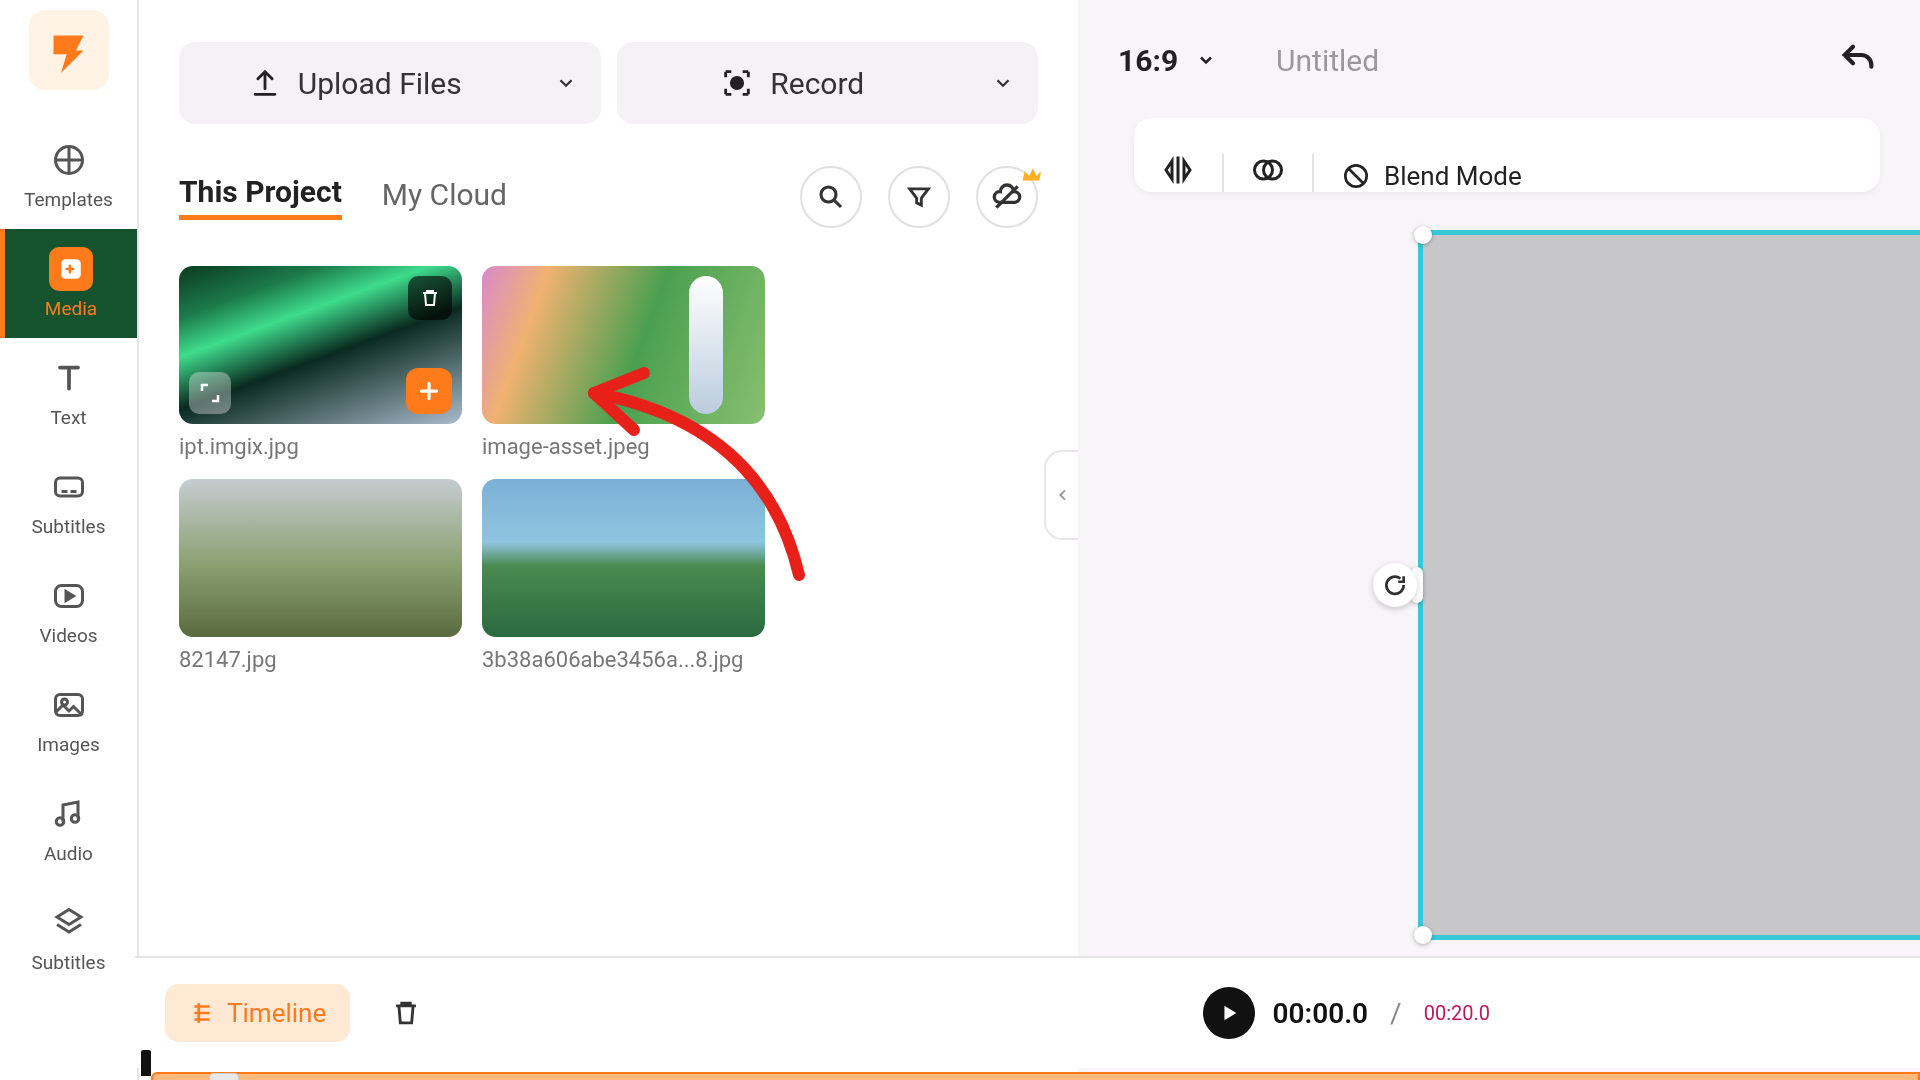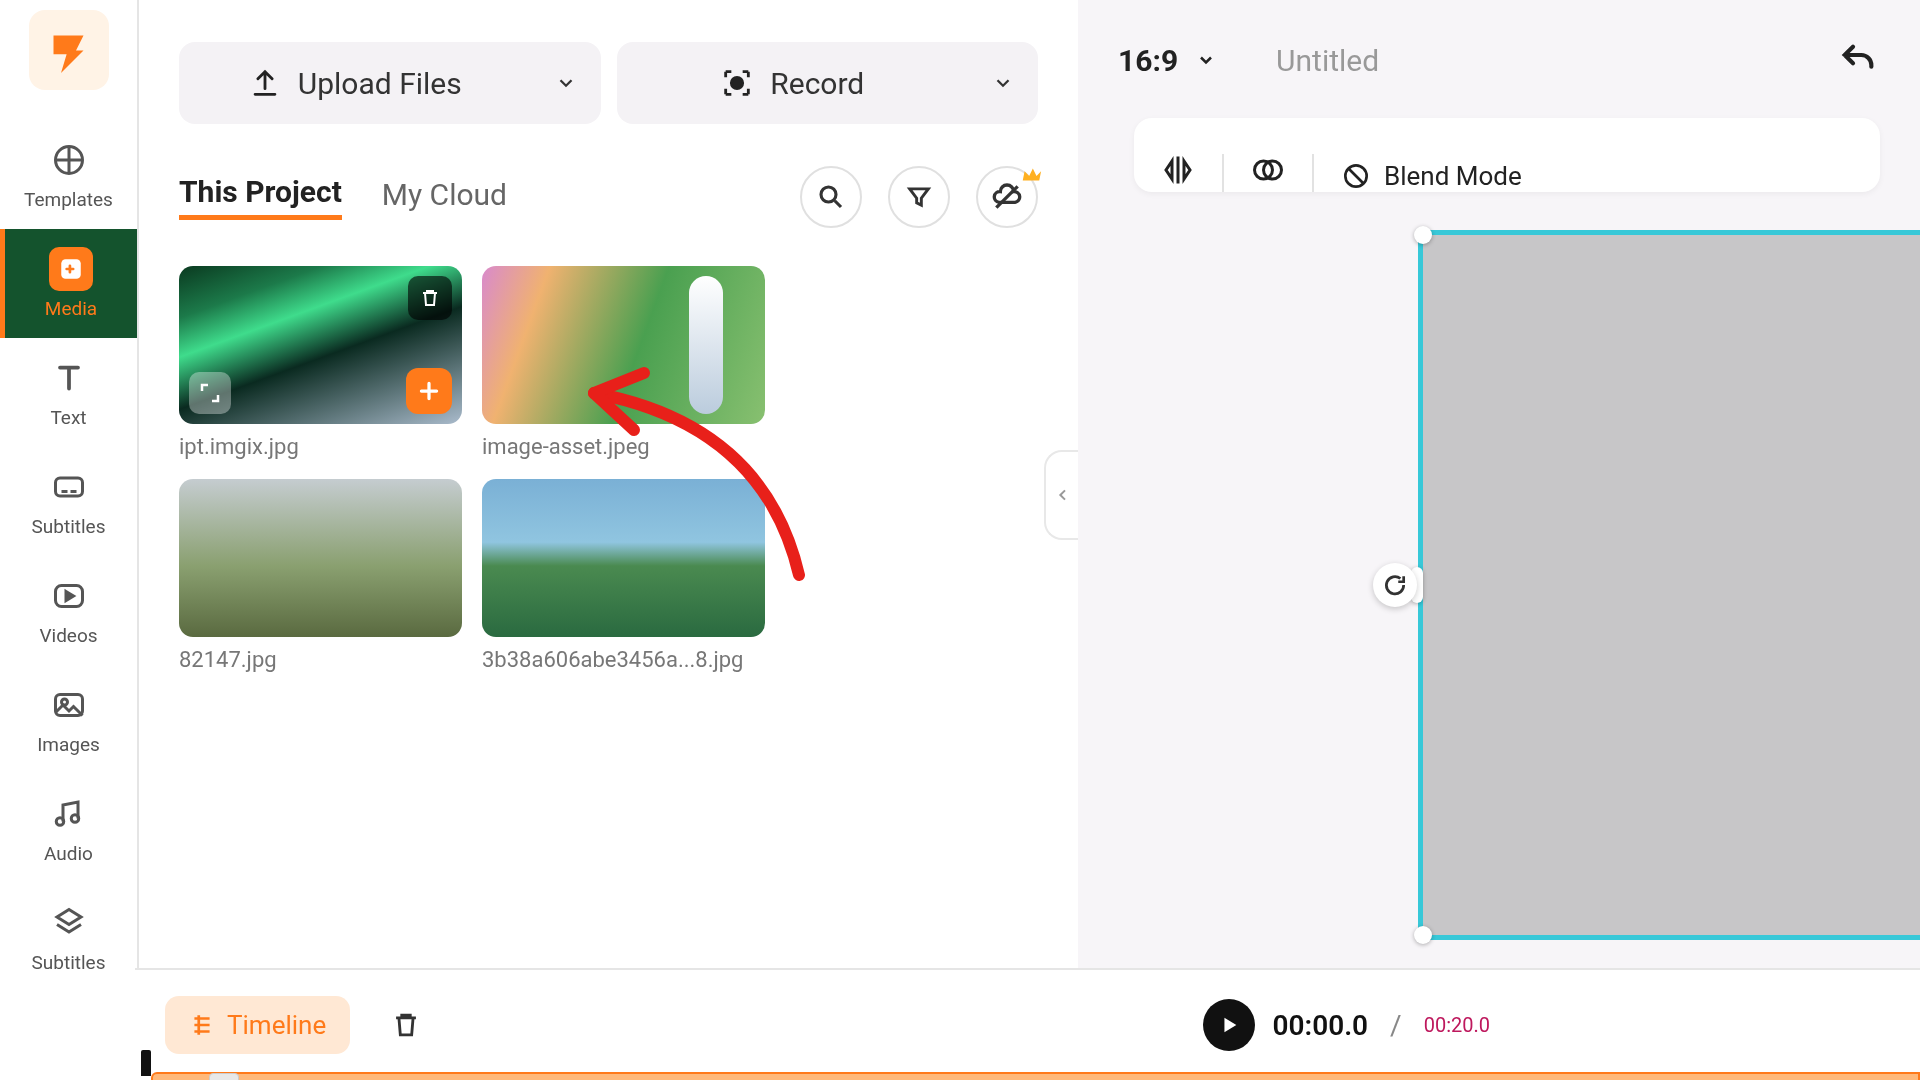--- a/index.html
+++ b/index.html
@@ -65,21 +65,21 @@
 
 .canvas-area { position: absolute; left: 340px; top: 230px; right: -10px; bottom: 140px; }
 .selection-frame { position: absolute; left: 0; top: 0; right: 0; bottom: 0; border: 5px solid #38c8d8; background: #c7c6c8; }
 .handle { width: 18px; height: 18px; border-radius: 50%; background: #fff; box-shadow: 0 1px 4px rgba(0,0,0,.3); position: absolute; }
 .handle.tl { left: -9px; top: -9px; }
 .handle.bl { left: -9px; bottom: -9px; }
 .handle.ml { left: -12px; top: 50%; width: 12px; height: 36px; border-radius: 6px; transform: translateY(-50%); }
 .rotate-btn { position: absolute; left: -50px; top: 50%; transform: translateY(-50%); width: 44px; height: 44px; border-radius: 50%; background: #fff; box-shadow: 0 2px 6px rgba(0,0,0,.2); display: flex; align-items: center; justify-content: center; }
 
 
-.bottom-bar { position: absolute; left: 135px; right: 0; bottom: 0; height: 112px; border-top: 2px solid #e5e5e5; background: #fff; display: flex; align-items: center; padding: 0 30px; }
+.bottom-bar { position: absolute; left: 135px; right: 0; bottom: 12px; height: 112px; border-top: 2px solid #e5e5e5; background: #fff; display: flex; align-items: center; padding: 0 30px; }
 .timeline-btn { display: flex; align-items: center; gap: 12px; background: #ffe8d4; color: #ff7a1a; font-size: 26px; padding: 14px 24px; border-radius: 14px; }
 .bottom-trash { margin-left: 36px; width: 40px; height: 40px; display: flex; align-items: center; justify-content: center; cursor: pointer; }
 .play-controls { margin-left: auto; margin-right: 400px; display: flex; align-items: center; gap: 18px; }
 .play-btn { width: 52px; height: 52px; border-radius: 50%; background: #111; display: flex; align-items: center; justify-content: center; }
 .time-current { font-size: 28px; font-weight: 600; color: #111; }
 .time-sep { font-size: 28px; color: #888; margin: 0 4px; }
 .time-total { font-size: 20px; color: #be185d; }
 
 .mini-timeline { position: absolute; left: 135px; right: 0; bottom: -6px; height: 20px; }
 .playhead { position: absolute; left: 6px; bottom: 10px; width: 10px; height: 26px; background: #111; border-radius: 2px 2px 0 0; }

